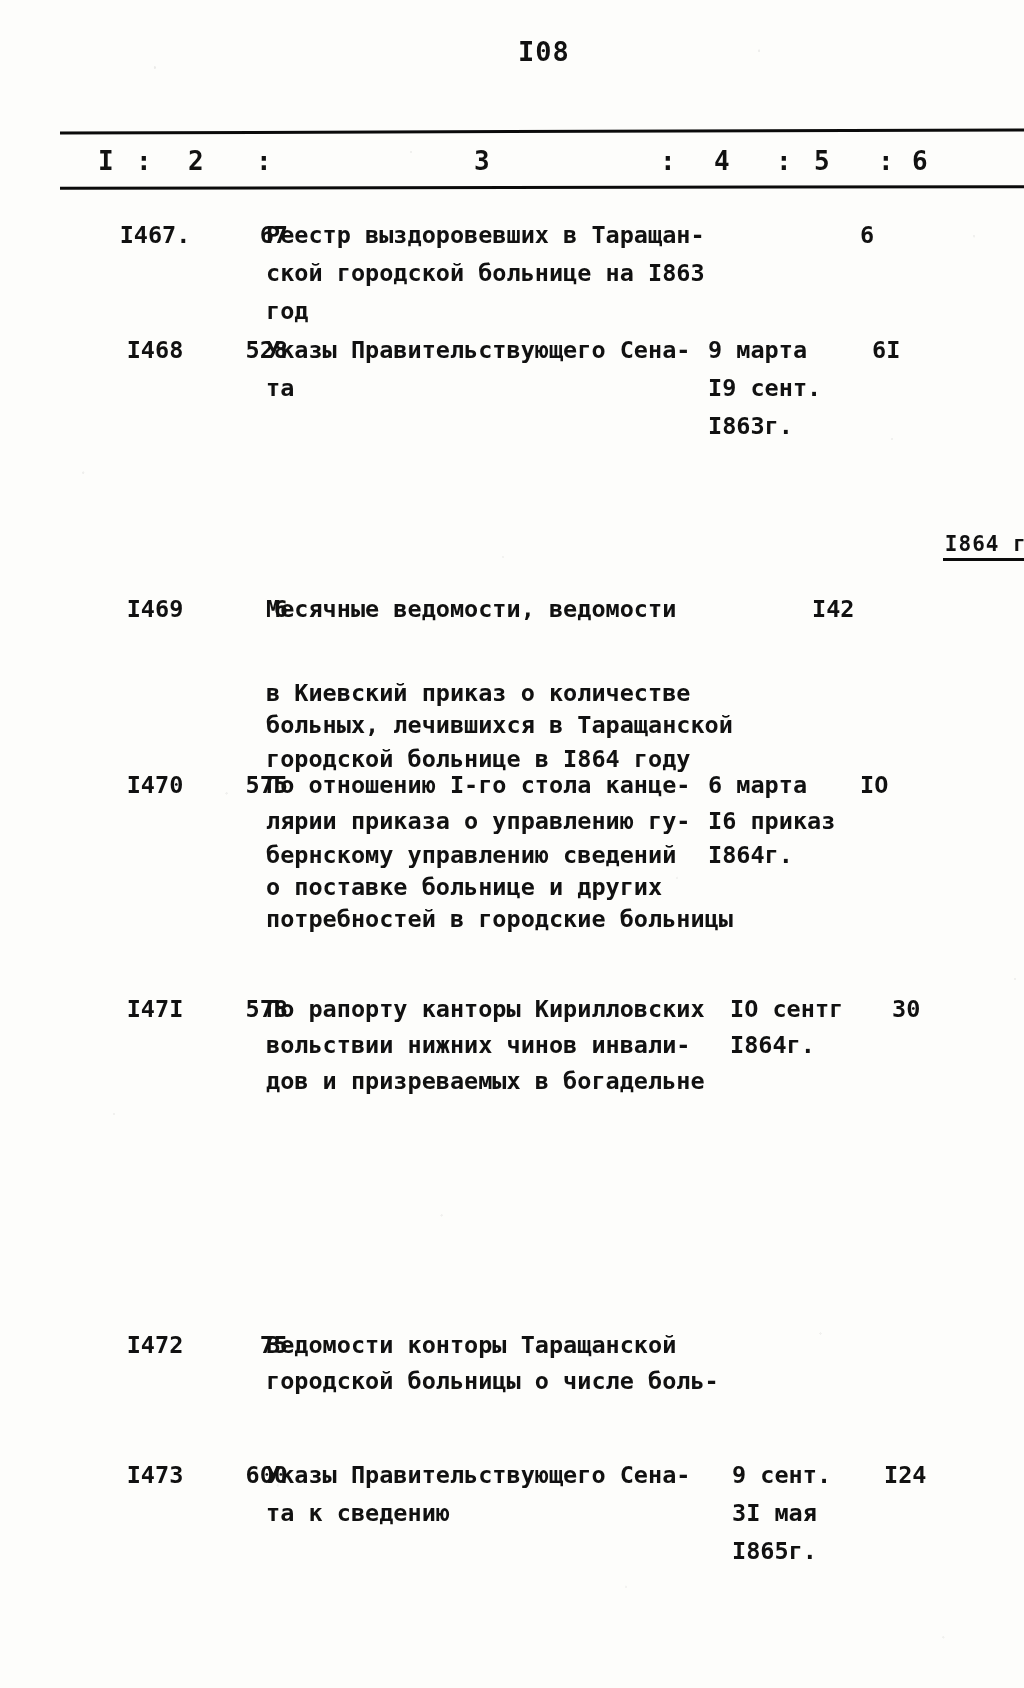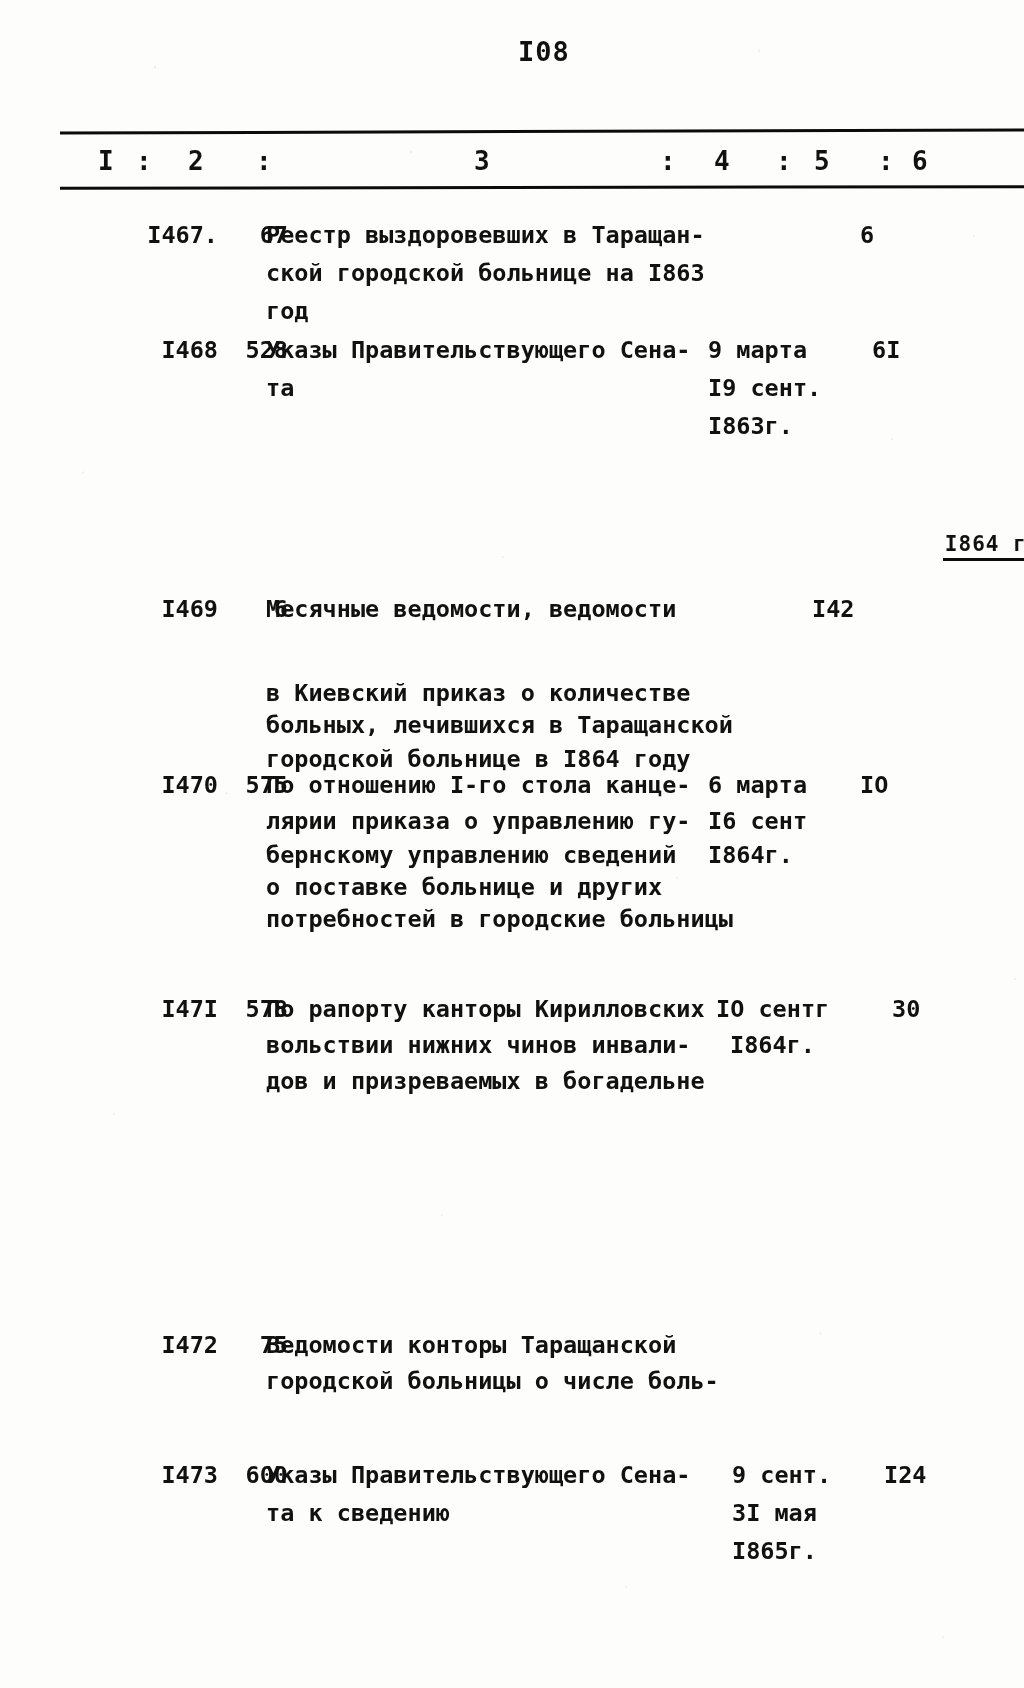--- a/index.html
+++ b/index.html
@@ -115,21 +115,21 @@
     height: 38px;
   }
   .cell {
     position: absolute;
     top: 0;
     font-size: 23.5px;
     line-height: 34px;
     white-space: pre;
     font-weight: 600;
   }
-  .col-num   { left: 76px;  width: 110px; text-align: right; }
+  .col-num   { left: 68px;  width: 110px; text-align: center; }
   .col-case  { left: 186px; width: 70px;  text-align: right; }
   .col-title { left: 234px; }
   .col-dates { left: 676px; }
   .col-sheets{ left: 676px; }
   .col-sheets.pos-b { left: 780px; }
   .col-sheets.pos-c { left: 828px; }
   .col-sheets.pos-d { left: 840px; }
 
   .tight { line-height: 31px; }
 </style>
@@ -218,40 +218,40 @@
   <div class="entry" style="top:768px">
     <div class="entry-line" style="height:36px">
       <span class="cell col-num">I470</span>
       <span class="cell col-case">575</span>
       <span class="cell col-title">По отношению I-го стола канце-</span>
       <span class="cell col-dates">6 марта</span>
       <span class="cell col-sheets pos-c">IO</span>
     </div>
     <div class="entry-line" style="height:34px">
       <span class="cell col-title">лярии приказа о управлению гу-</span>
-      <span class="cell col-dates">I6 сент</span>
+      <span class="cell col-dates">I6 приказ</span>
     </div>
     <div class="entry-line" style="height:34px">
       <span class="cell col-title">бернскому управлению сведений</span>
       <span class="cell col-dates">I864г.</span>
     </div>
     <div class="entry-line tight" style="height:32px">
       <span class="cell col-title tight">о поставке больнице и других</span>
     </div>
     <div class="entry-line tight" style="height:32px">
       <span class="cell col-title tight">потребностей в городские больницы</span>
     </div>
   </div>
 
   <div class="entry" style="top:1e0px;top:992px">
     <div class="entry-line" style="height:36px">
       <span class="cell col-num">I47I</span>
       <span class="cell col-case">578</span>
       <span class="cell col-title">По рапорту канторы Кирилловских</span>
-      <span class="cell col-dates" style="left:684px">IO сентг</span>
+      <span class="cell col-dates" style="left:698px">IO сентг</span>
       <span class="cell col-sheets" style="left:860px">30</span>
     </div>
     <div class="entry-line" style="height:36px">
       <span class="cell col-title">вольствии нижних чинов инвали-</span>
       <span class="cell col-dates" style="left:698px">I864г.</span>
     </div>
     <div class="entry-line" style="height:34px">
       <span class="cell col-title">дов и призреваемых в богадельне</span>
     </div>
   </div>

